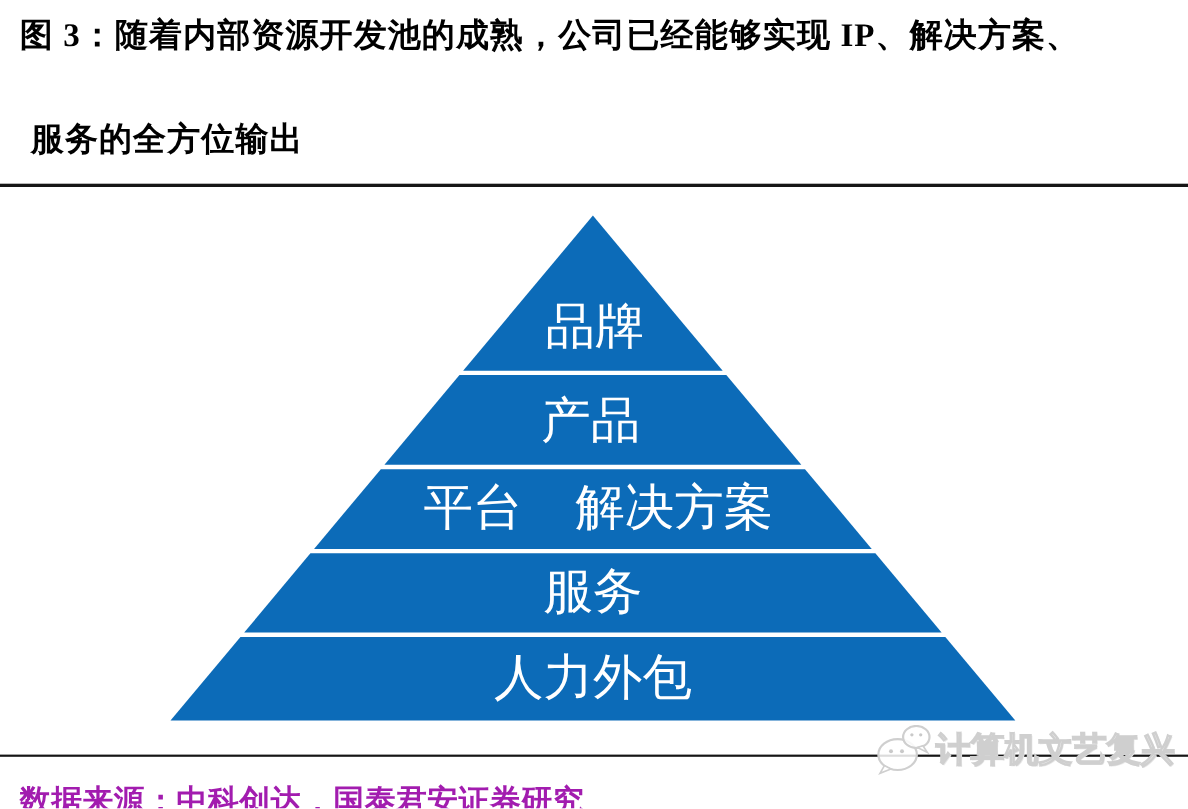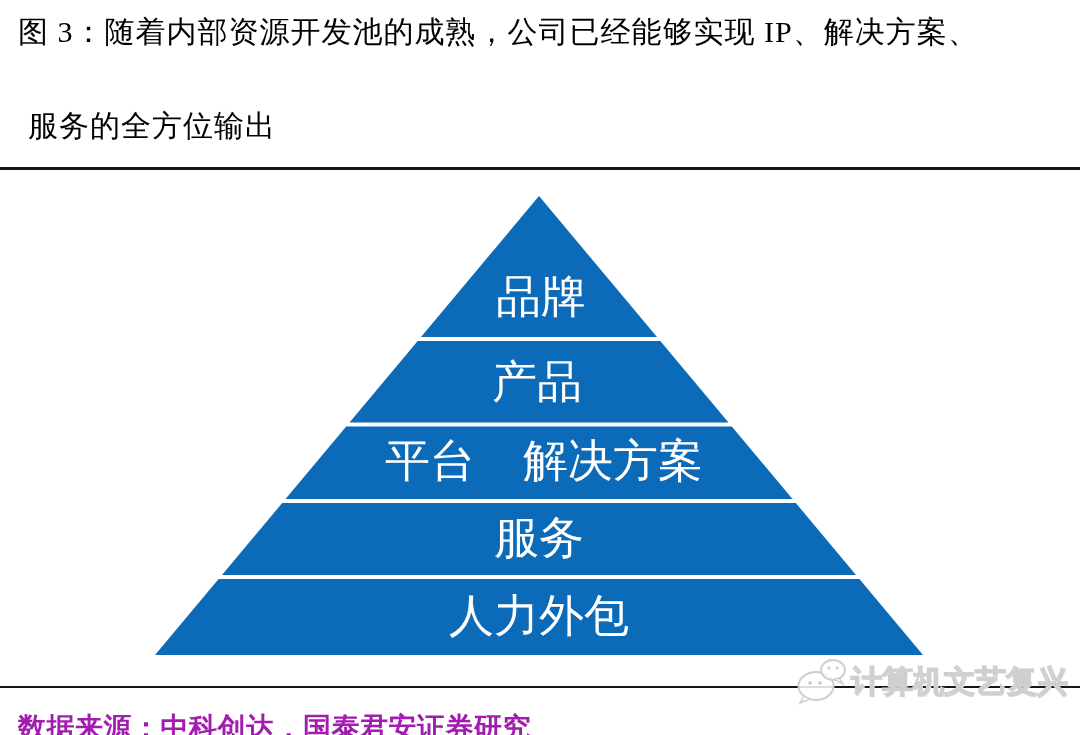--- a/index.html
+++ b/index.html
@@ -15,21 +15,21 @@
     overflow: hidden;
     font-family: "Liberation Sans", "DejaVu Sans", sans-serif;
   }
 
   
   .title-line {
     position: absolute;
     left: 18px;
     color: #000000;
     font-family: "Liberation Serif", "DejaVu Serif", serif;
-    font-weight: normal;
+    font-weight: bold;
     font-size: 30px;
     letter-spacing: 1px;
     white-space: nowrap;
   }
   #title-line1 { top: 12px; }
   #title-line2 { top: 106px; margin-left: 10px; }
 
   
   .rule {
     position: absolute;

